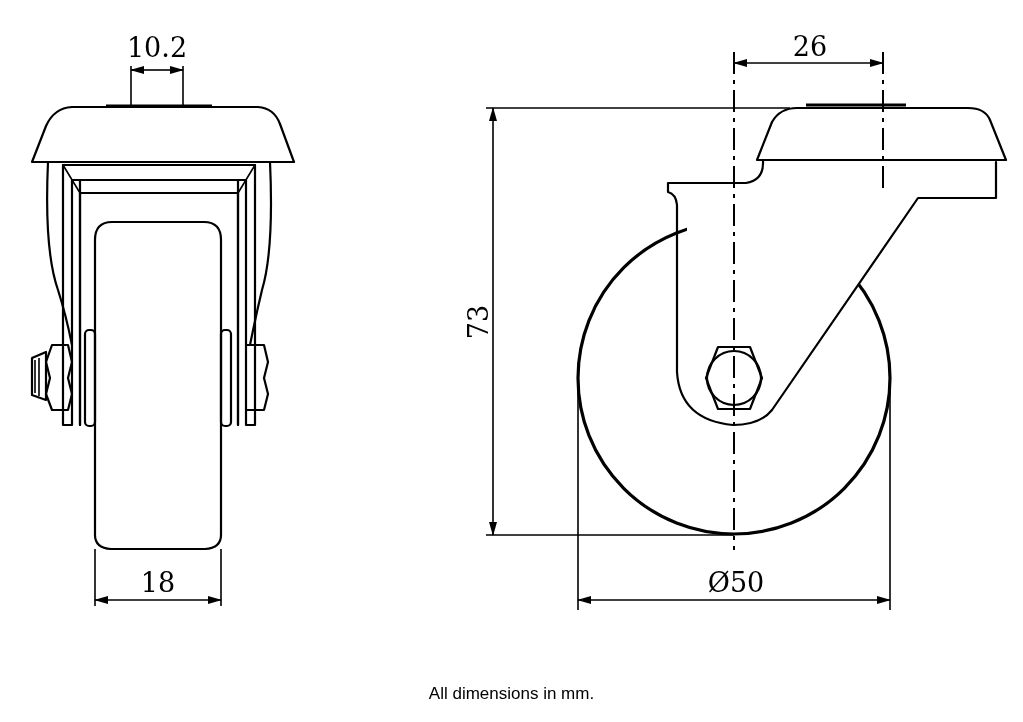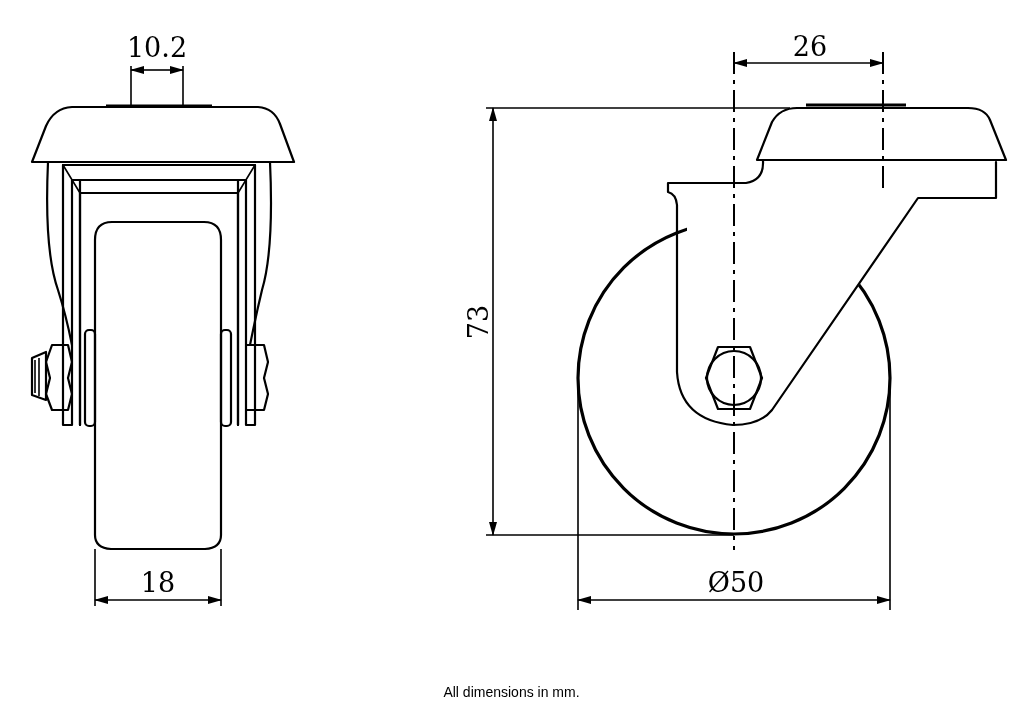--- a/index.html
+++ b/index.html
@@ -1,19 +1,19 @@
 <!DOCTYPE html>
 <html><head>
   <meta charset="utf-8">
   <style>
     html, body { margin: 0; padding: 0; background: #ffffff; }
     body { width: 1023px; height: 722px; position: relative; overflow: hidden; font-family: "DejaVu Serif", serif; }
     svg { position: absolute; left: 0; top: 0; }
     .dim-text { font-family: "DejaVu Serif", serif; font-size: 27px; fill: #000; }
-    .note { position: absolute; left: 0; width: 1023px; top: 684px; text-align: center; font-family: "Liberation Sans", sans-serif; font-size: 14px; color: #000; }
+    .note { position: absolute; left: 0; width: 1023px; top: 684px; text-align: center; font-family: "Liberation Sans", sans-serif; font-size: 17px; color: #000; }
     .ln { stroke: #000; stroke-width: 2.2; fill: none; stroke-linejoin: round; stroke-linecap: round; }
     .thin { stroke: #000; stroke-width: 1.6; fill: none; }
     .thick { stroke: #000; stroke-width: 3.2; fill: none; }
     .dash { stroke: #000; stroke-width: 2; fill: none; stroke-dasharray: 22 6 4 6; }
     .arrow { fill: #000; }
   </style>
 </head>
 <body>
 
 <svg width="1023" height="722" viewBox="0 0 1023 722">

